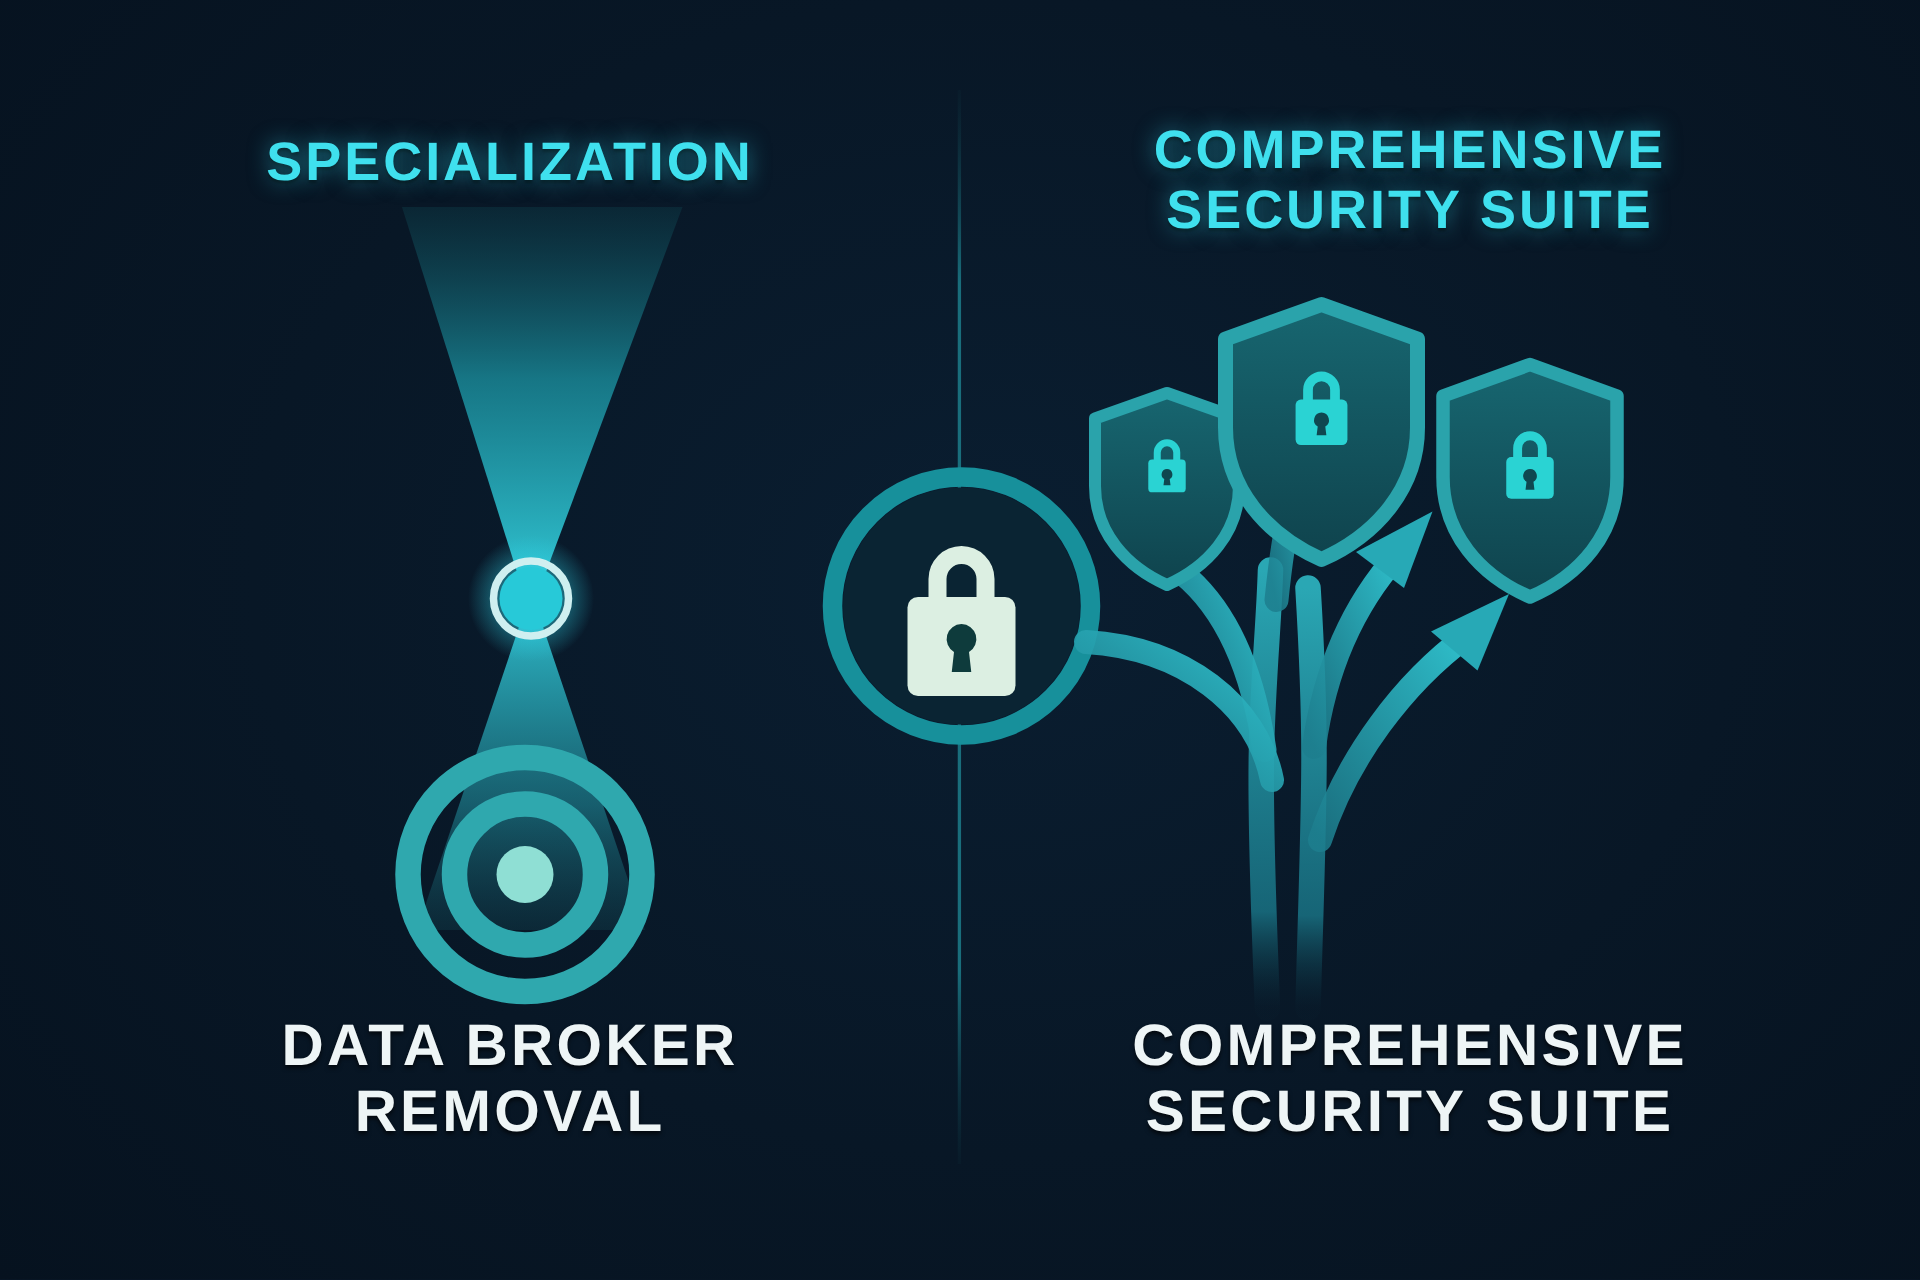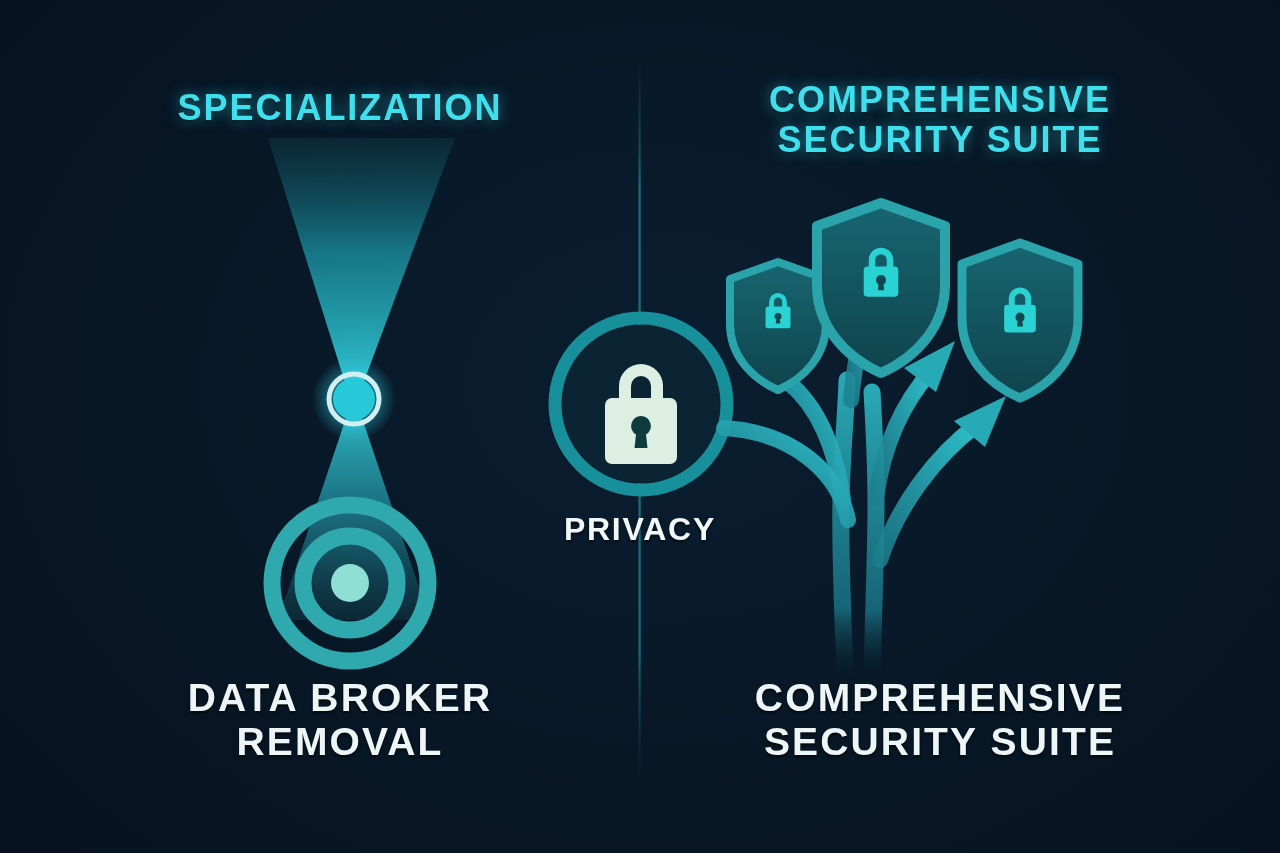--- a/index.html
+++ b/index.html
@@ -181,21 +181,20 @@
         <path d="M0,7 a7,7 0 0 1 3.5,13 L4.5,28 h-9 L-3.5,20 A7,7 0 0 1 0,7 z" fill="#0f4750"></path>
       </g>
     </g>
   </svg>
 
   <div class="label heading" id="heading-left">SPECIALIZATION</div>
 
   <div class="label heading" id="heading-right">COMPREHENSIVE
 SECURITY SUITE</div>
 
-  <div class="label caption-small" id="caption-center">PRIVACY</div>
 
   <div class="label caption" id="caption-left">DATA BROKER
 REMOVAL</div>
 
   <div class="label caption" id="caption-right">COMPREHENSIVE
 SECURITY SUITE</div>
 
 </div>
 
 </body></html>

